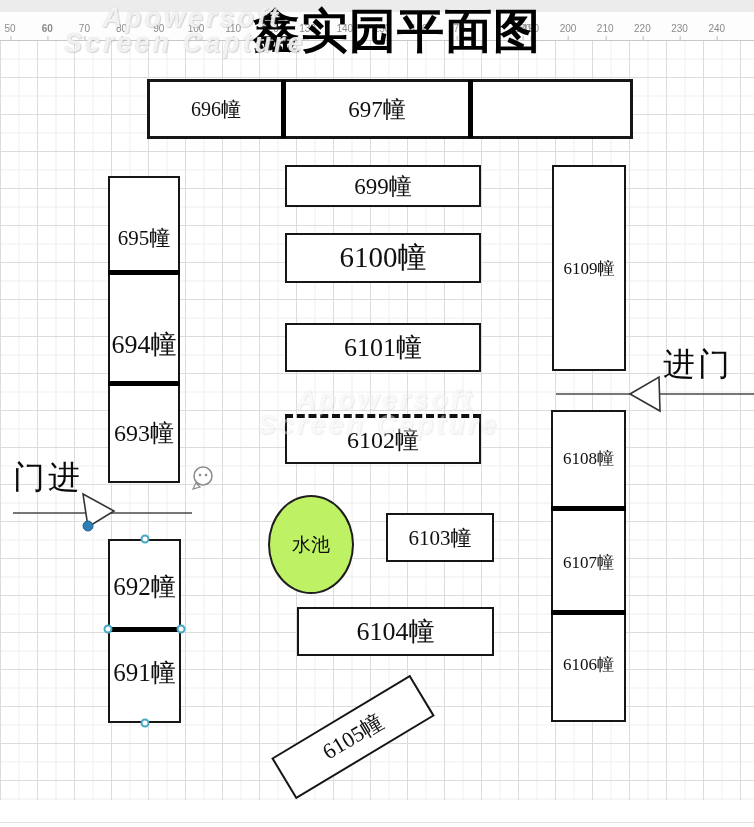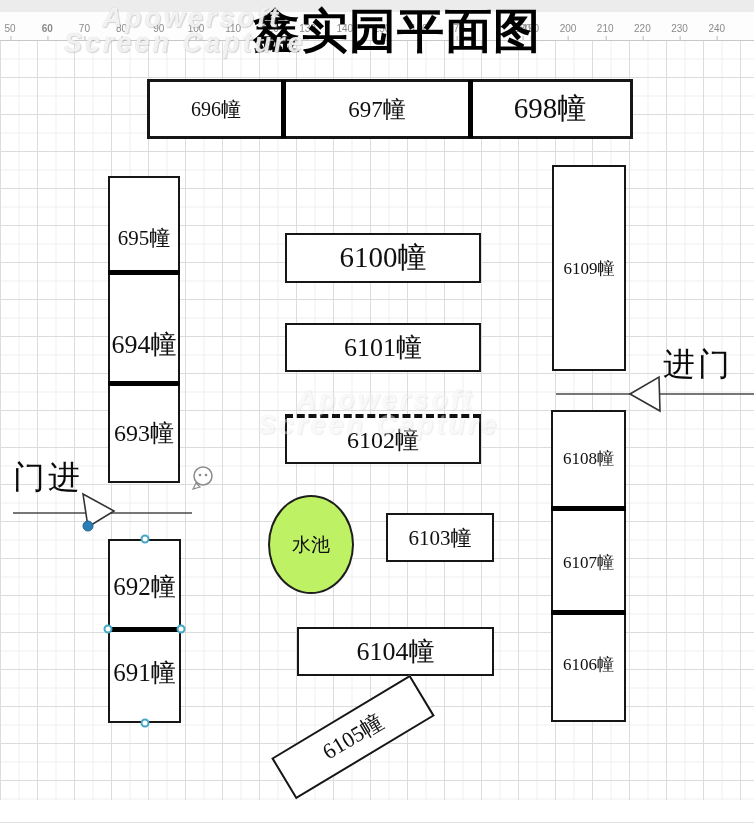--- a/index.html
+++ b/index.html
@@ -98,59 +98,61 @@
   <div class="wm wm-mid" style="left:258px;top:388px;">
     <span class="l1">Apowersoft</span>
     <span>Screen Capture</span>
   </div>
 
   <div class="group" style="left:147px;top:79px;width:486px;height:60px;border-width:3px;">
     <div class="vdiv" style="left:131px;"></div>
     <div class="vdiv" style="left:318px;"></div>
     <span class="glbl" style="left:66px;top:50%;font-size:20px;">696幢</span>
     <span class="glbl" style="left:227px;top:50%;font-size:23px;">697幢</span>
-    <span class="glbl" style="left:400px;top:50%;font-size:29px;">698幢</span>
   </div>
 
   <div class="group" style="left:108px;top:176px;width:72px;height:307px;">
     <div class="hdiv" style="top:92px;"></div>
     <div class="hdiv" style="top:203px;"></div>
     <span class="glbl" style="top:60px;font-size:21px;">695幢</span>
     <span class="glbl" style="top:166px;font-size:26px;">694幢</span>
     <span class="glbl" style="top:255px;font-size:24px;">693幢</span>
   </div>
 
   <div class="group" style="left:108px;top:539px;width:73px;height:184px;">
     <div class="hdiv" style="top:86px;"></div>
     <span class="glbl" style="top:45px;font-size:25px;">692幢</span>
     <span class="glbl" style="top:131px;font-size:25px;">691幢</span>
   </div>
   <div class="handle" style="left:145px;top:539px;"></div>
   <div class="handle" style="left:108px;top:629px;"></div>
   <div class="handle" style="left:181px;top:629px;"></div>
   <div class="handle" style="left:145px;top:723px;"></div>
 
+  <div class="bld" style="left:285px;top:165px;width:196px;height:42px;">
+    <span class="lbl" style="font-size:23px;">699幢</span>
+  </div>
   <div class="bld" style="left:285px;top:233px;width:196px;height:50px;">
     <span class="lbl" style="font-size:29px;">6100幢</span>
   </div>
   <div class="bld" style="left:285px;top:323px;width:196px;height:49px;">
     <span class="lbl" style="font-size:26px;">6101幢</span>
   </div>
   <div class="bld dashed-top" style="left:285px;top:414px;width:196px;height:50px;">
     <span class="lbl" style="font-size:24px;">6102幢</span>
   </div>
 
   <div class="pond">
     <span class="lbl" style="font-size:19px;">水池</span>
   </div>
 
   <div class="bld" style="left:386px;top:513px;width:108px;height:49px;">
     <span class="lbl" style="font-size:21px;">6103幢</span>
   </div>
-  <div class="bld" style="left:297px;top:607px;width:197px;height:49px;margin-top:20px;">
+  <div class="bld" style="left:297px;top:607px;width:197px;height:49px;">
     <span class="lbl" style="font-size:26px;">6104幢</span>
   </div>
   <div class="bld" style="left:272px;top:713px;width:162px;height:48px;transform:rotate(-31deg);">
     <span class="lbl" style="font-size:22px;">6105幢</span>
   </div>
 
   <div class="bld" style="left:552px;top:165px;width:74px;height:206px;">
     <span class="lbl" style="font-size:17px;">6109幢</span>
   </div>
   <div class="group" style="left:551px;top:410px;width:75px;height:312px;">

